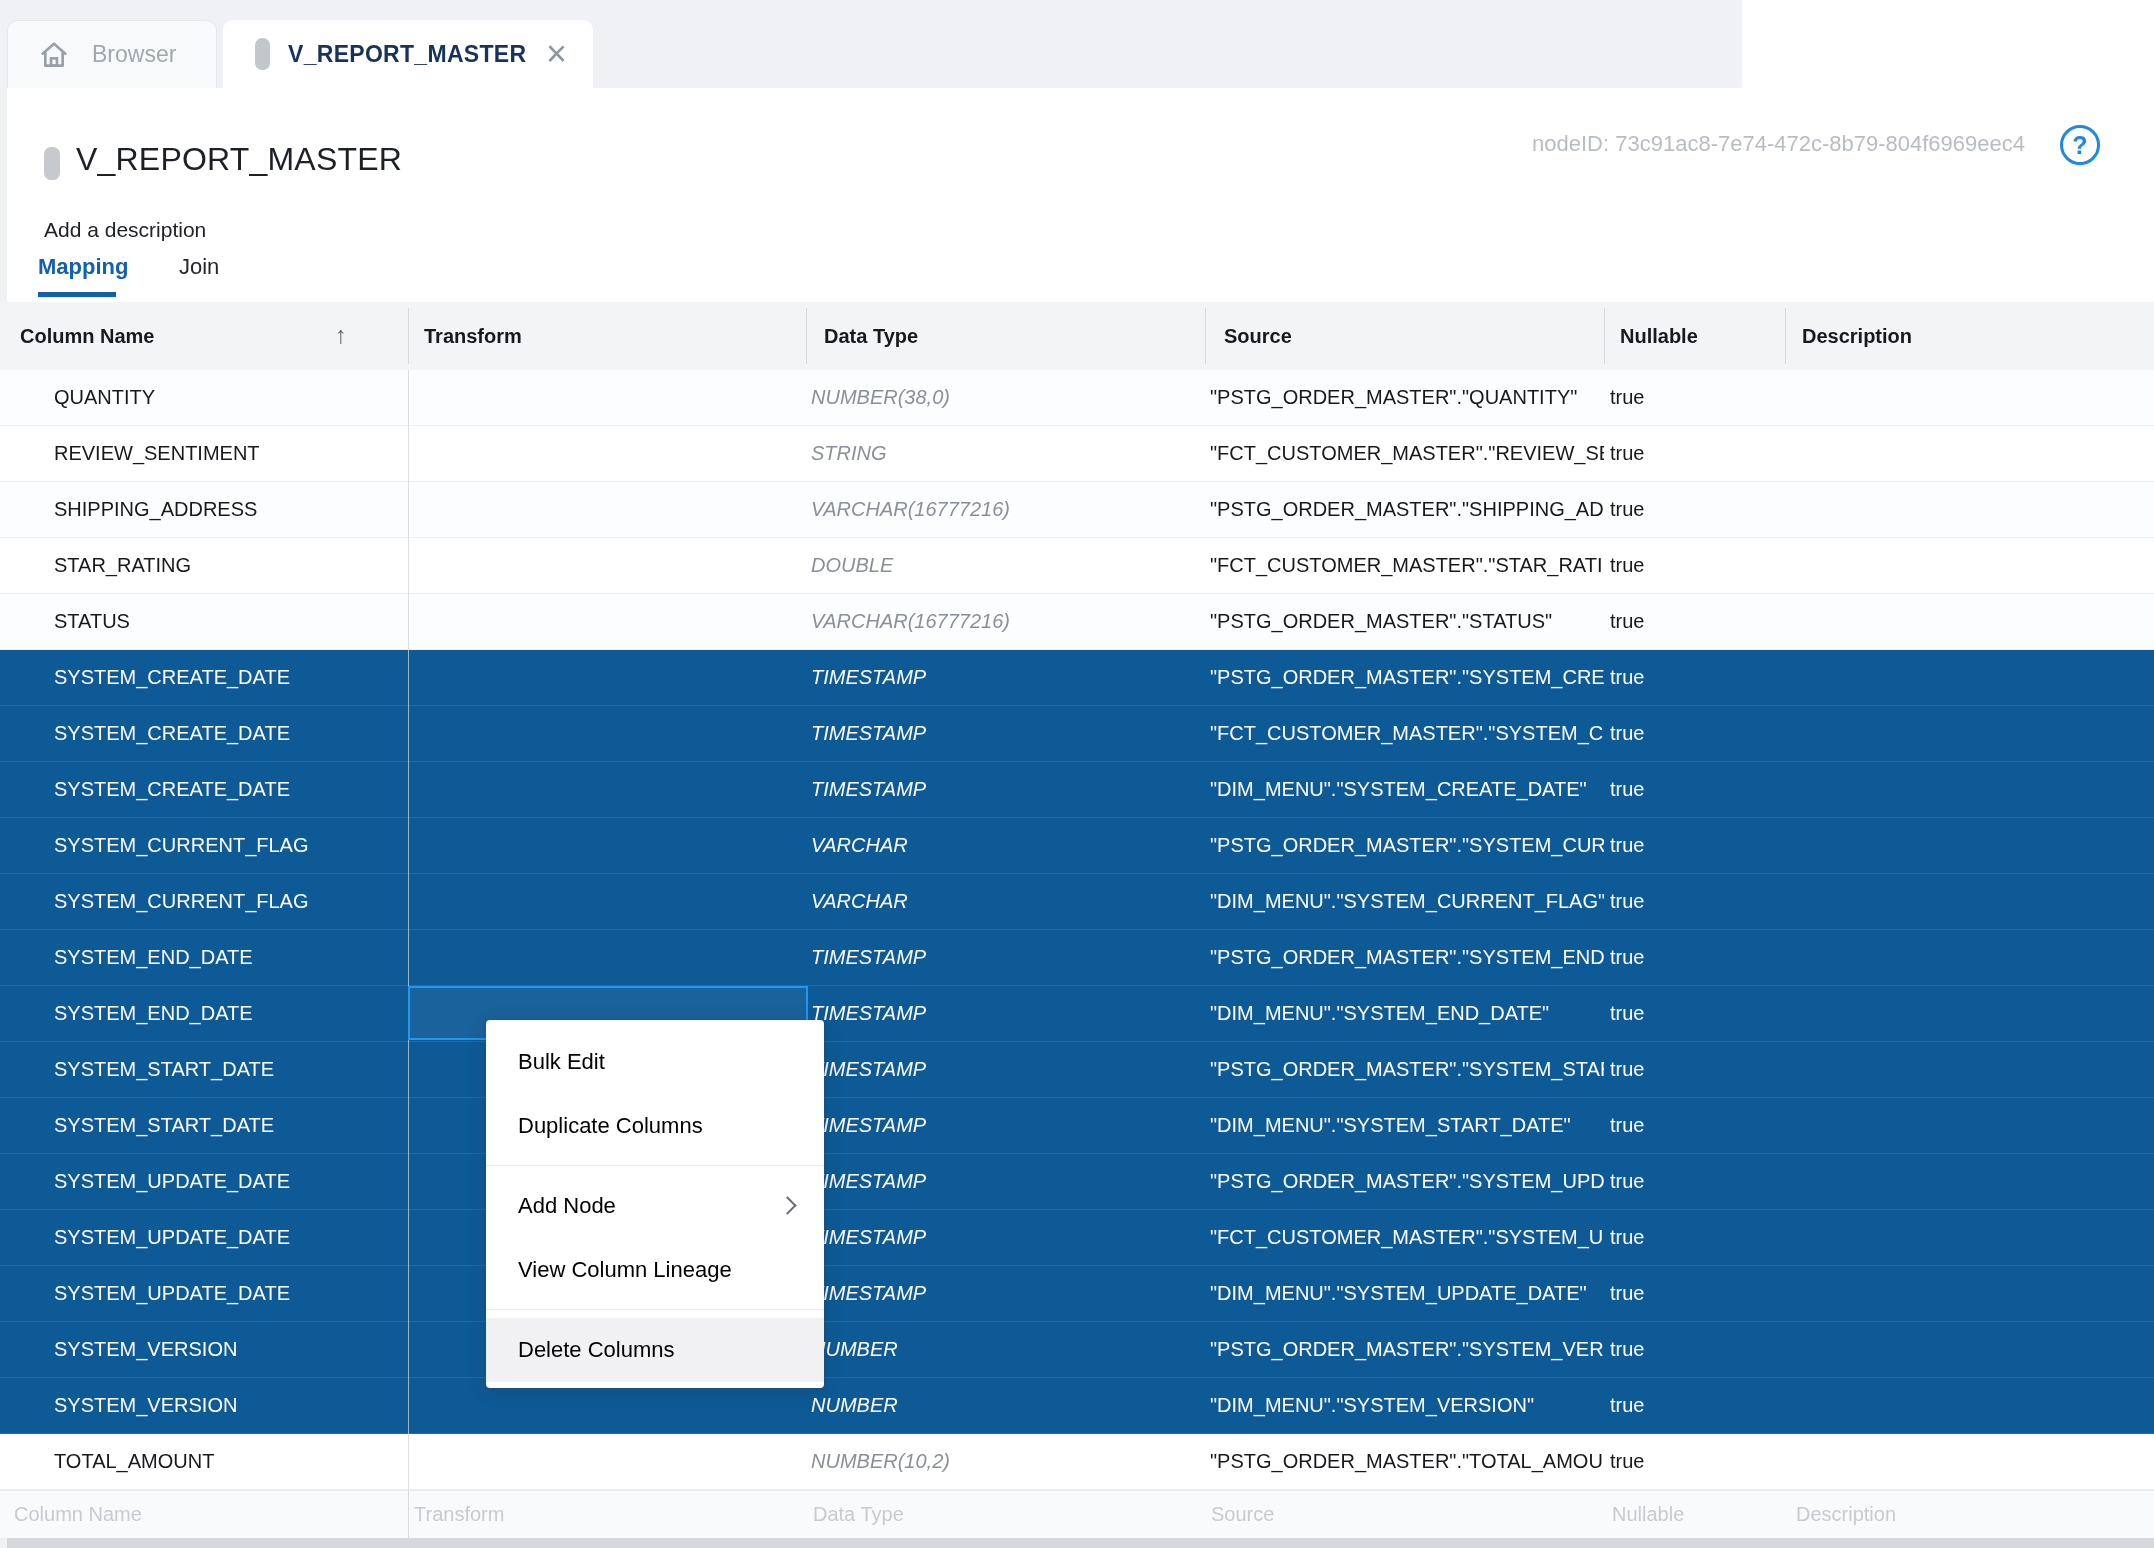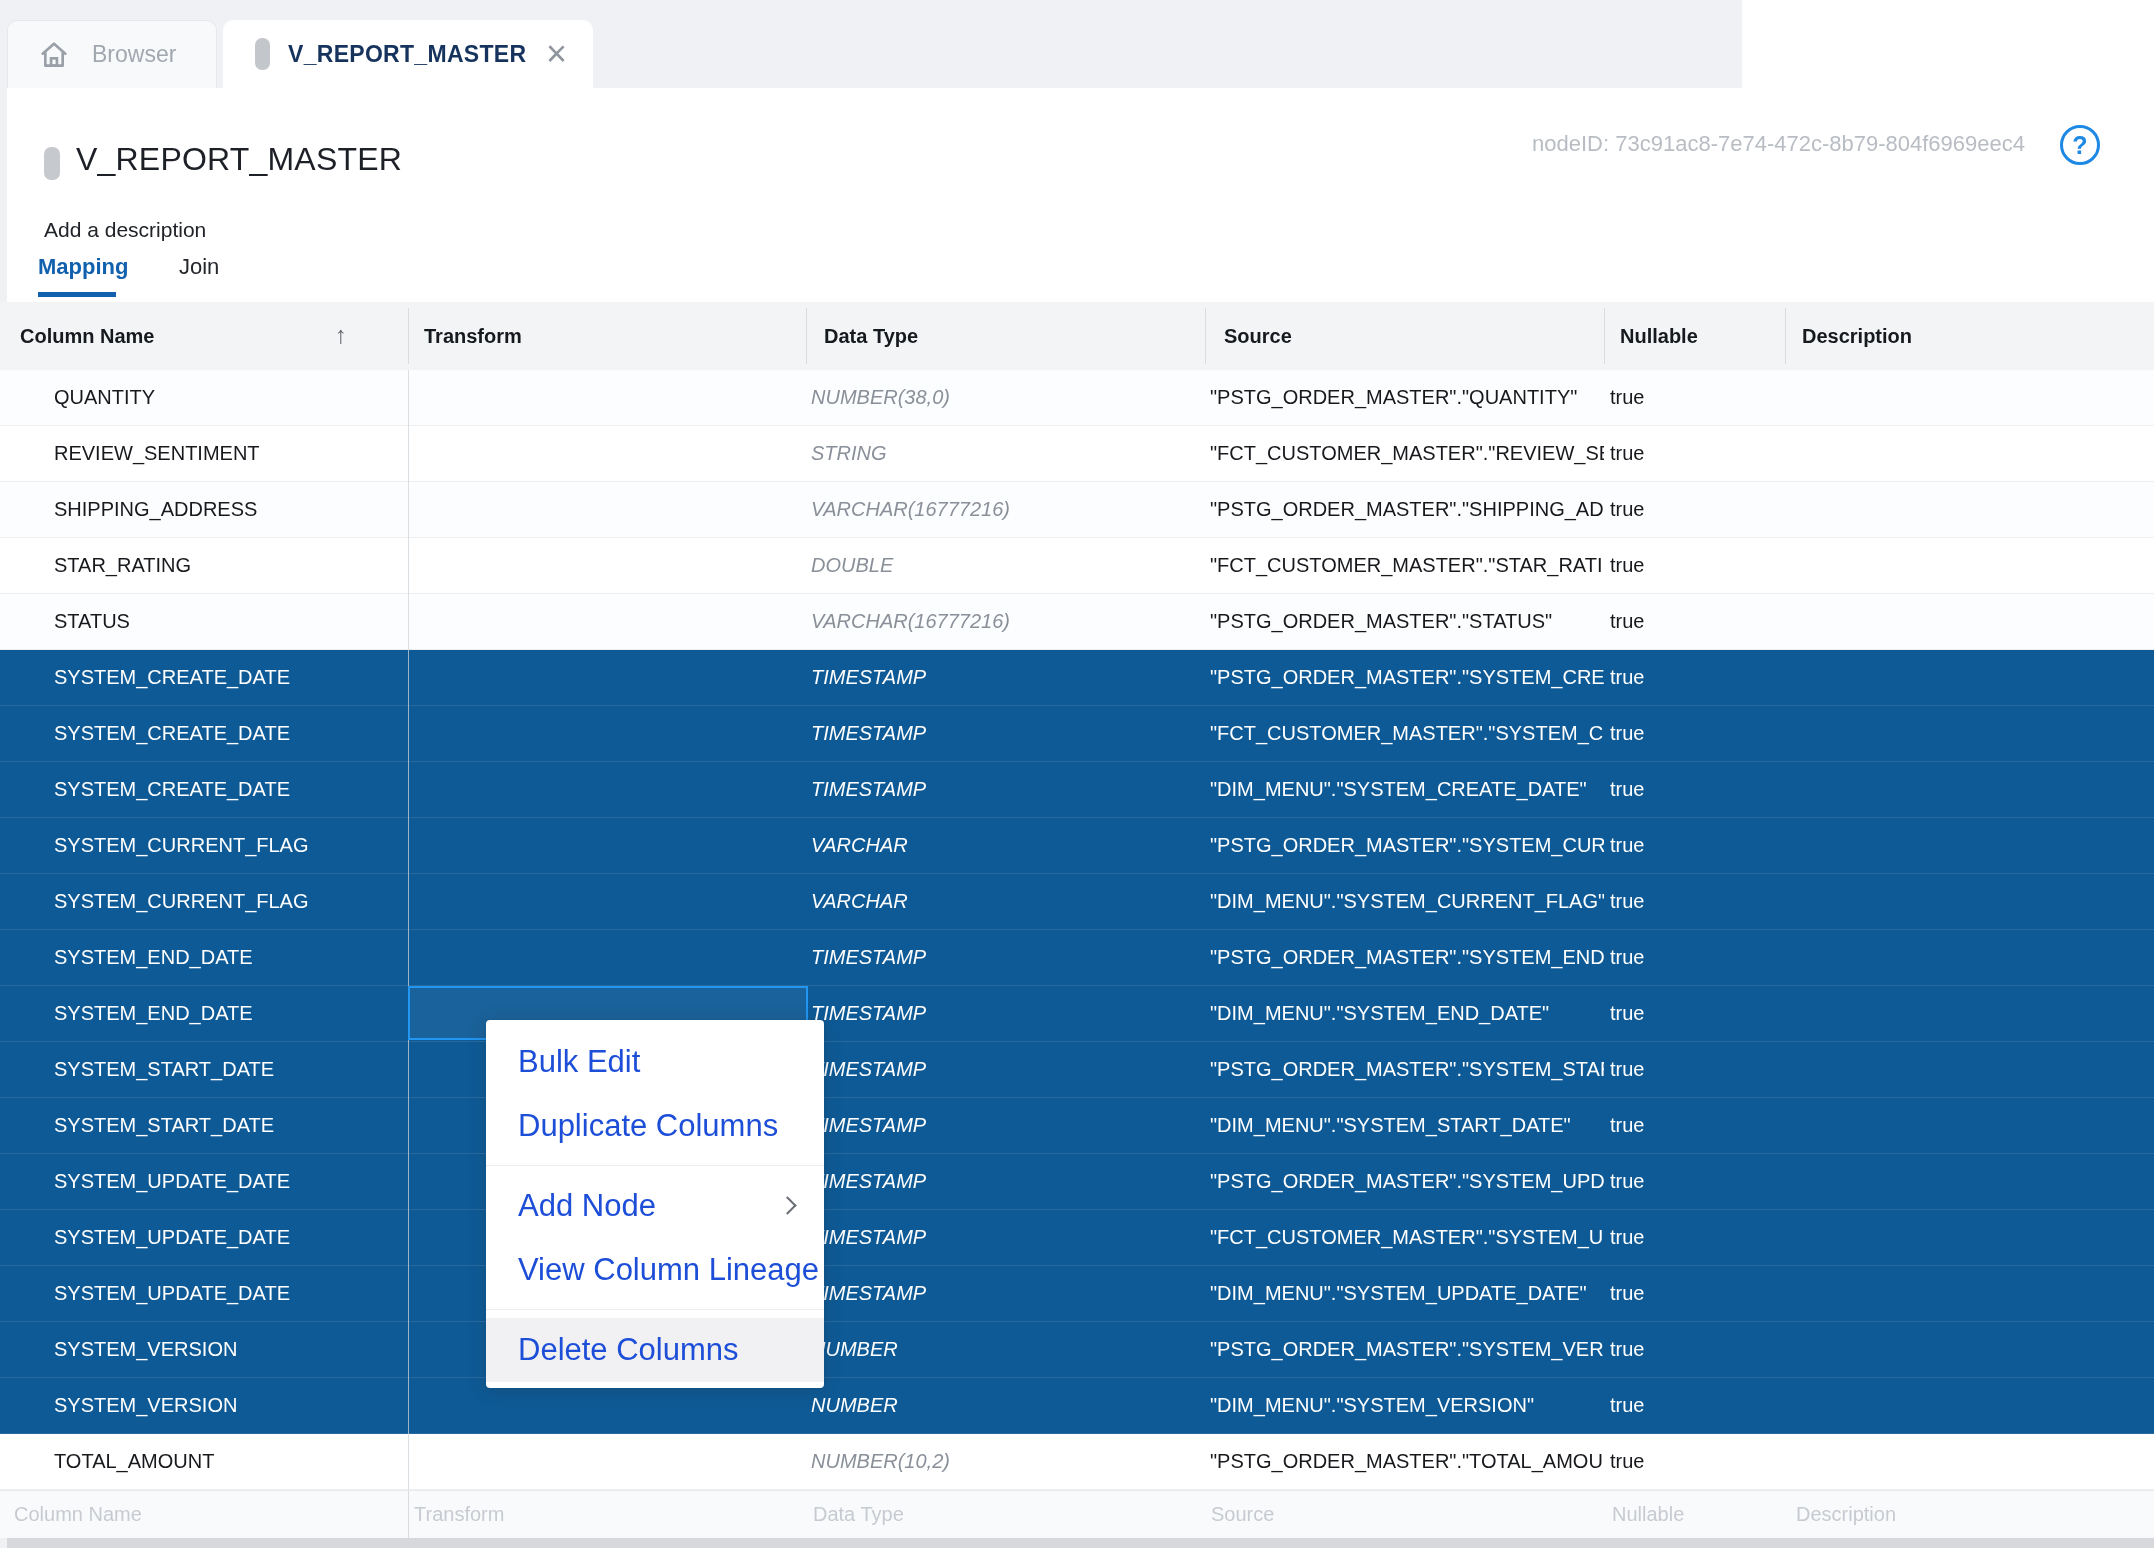--- a/index.html
+++ b/index.html
@@ -57,21 +57,21 @@
 
   
   .tfoot { position:absolute; left:0; top:1490px; width:2154px; height:48px; background:#f9fafb; border-top:1px solid #e8eaec; }
   .tfoot .ph { position:absolute; top:0; height:48px; line-height:46px; font-size:20px; color:#c7cbd1; white-space:nowrap; }
   .ph.f0{left:14px}.ph.f1{left:414px}.ph.f2{left:813px}.ph.f3{left:1211px}.ph.f4{left:1612px}.ph.f5{left:1796px}
   .fsep { position:absolute; left:408px; top:0; width:1px; height:48px; background:#d8dbdf; }
   .bottom-strip { position:absolute; left:7px; top:1538px; width:2147px; height:10px; background:#d6d8db; }
 
   
   .ctx-menu { position:absolute; left:486px; top:1020px; width:338px; background:#ffffff; border-radius:4px; box-shadow:0 3px 18px rgba(40,44,50,0.22), 0 0 2px rgba(40,44,50,0.12); z-index:10; padding:10px 0 6px 0; }
-  .menu-item { position:relative; height:64px; line-height:64px; padding-left:32px; font-size:31px; color:#1d4ed8; white-space:nowrap; cursor:pointer; }
+  .menu-item { position:relative; height:64px; line-height:64px; padding-left:32px; font-size:22px; color:#000000; white-space:nowrap; cursor:pointer; }
   .menu-item.divider_after { margin-bottom:16px; }
   .menu-item.divider_after::after { content:''; position:absolute; left:0; right:0; bottom:-8px; height:1px; background:#ececee; }
   .menu-item.hover { background:#f1f1f3; }
   .menu-item .chevron { display:none; }
   .menu-item.submenu .chevron { display:block; position:absolute; right:30px; top:25px; width:13px; height:13px; border-top:2px solid #6b7076; border-right:2px solid #6b7076; transform:rotate(45deg); }
 
   
   .home-svg { width:32px; height:32px; stroke:#9aa0a8; fill:none; stroke-width:2; }
 </style>
 </head>

